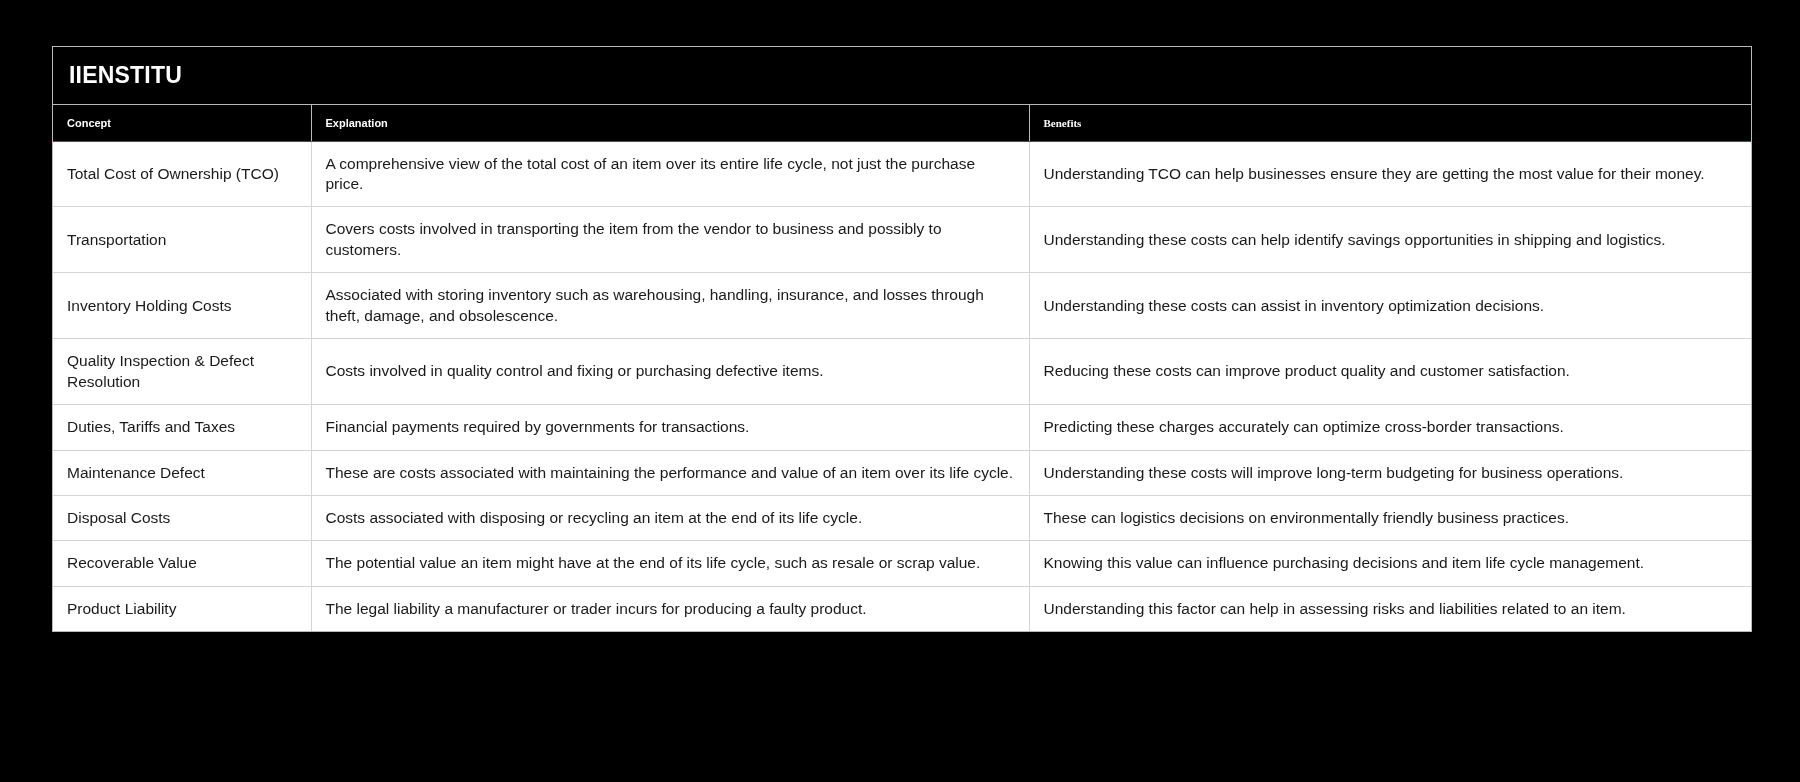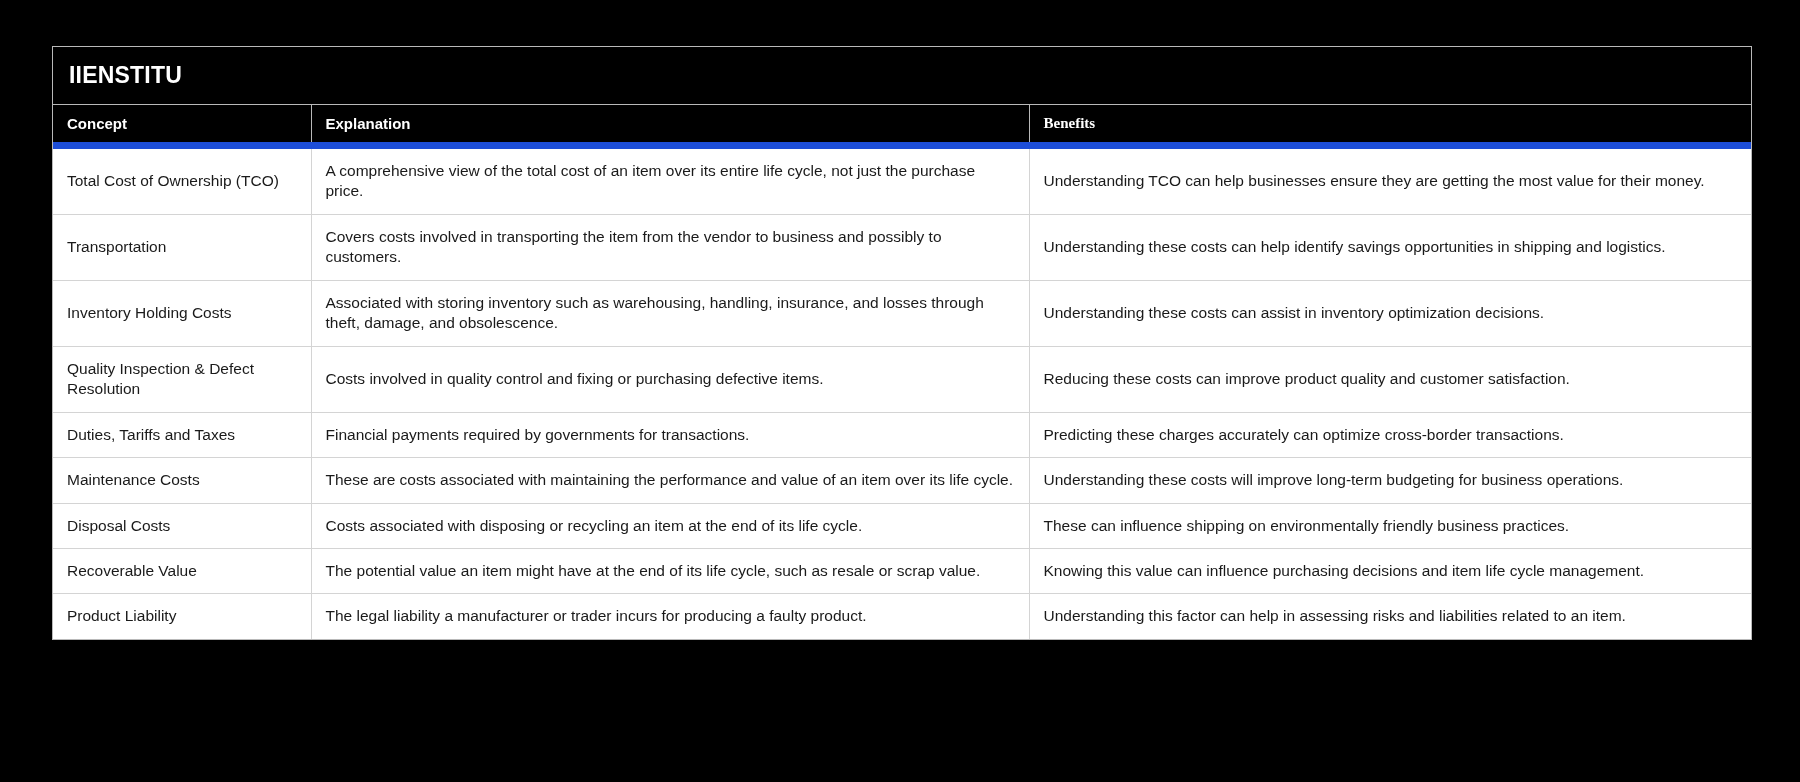--- a/index.html
+++ b/index.html
@@ -45,26 +45,26 @@
 
   table {
     border-collapse: collapse;
     width: 100%;
     table-layout: fixed;
   }
 
   thead th {
     background: #000000;
     color: #ffffff;
-    font-size: 15px;
+    font-size: 11px;
     font-weight: bold;
     text-align: left;
     padding: 10px 14px;
     border-right: 1px solid #b9b9b9;
-    border-bottom: 7px solid #1d4ed8;
+    border-bottom: 1px solid #1d4ed8;
     height: 36px;
     box-sizing: border-box;
   }
 
   thead th:last-child { border-right: none; font-family: Liberation Serif, serif; }
 
   tbody td {
     background: #ffffff;
     color: #1a1a1a;
     font-size: 15.5px;
@@ -127,28 +127,28 @@
           <td>Quality Inspection &amp; Defect Resolution</td>
           <td>Costs involved in quality control and fixing or purchasing defective items.</td>
           <td>Reducing these costs can improve product quality and customer satisfaction.</td>
         </tr>
         <tr>
           <td>Duties, Tariffs and Taxes</td>
           <td>Financial payments required by governments for transactions.</td>
           <td>Predicting these charges accurately can optimize cross-border transactions.</td>
         </tr>
         <tr>
-          <td>Maintenance Costs</td>
+          <td>Maintenance Defect</td>
           <td>These are costs associated with maintaining the performance and value of an item over its life cycle.</td>
           <td>Understanding these costs will improve long-term budgeting for business operations.</td>
         </tr>
         <tr>
           <td>Disposal Costs</td>
           <td>Costs associated with disposing or recycling an item at the end of its life cycle.</td>
-          <td>These can influence shipping on environmentally friendly business practices.</td>
+          <td>These can logistics decisions on environmentally friendly business practices.</td>
         </tr>
         <tr>
           <td>Recoverable Value</td>
           <td>The potential value an item might have at the end of its life cycle, such as resale or scrap value.</td>
           <td>Knowing this value can influence purchasing decisions and item life cycle management.</td>
         </tr>
         <tr>
           <td>Product Liability</td>
           <td>The legal liability a manufacturer or trader incurs for producing a faulty product.</td>
           <td>Understanding this factor can help in assessing risks and liabilities related to an item.</td>

